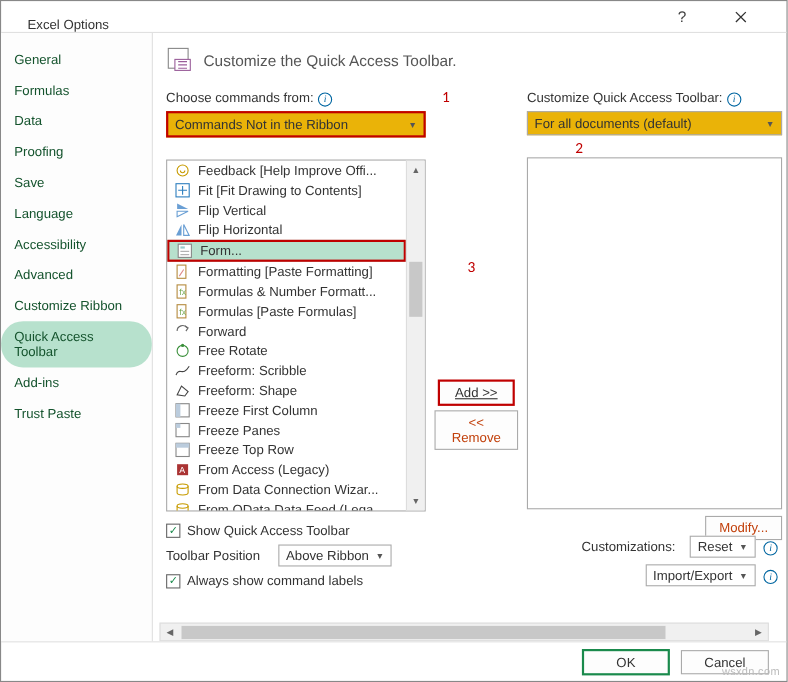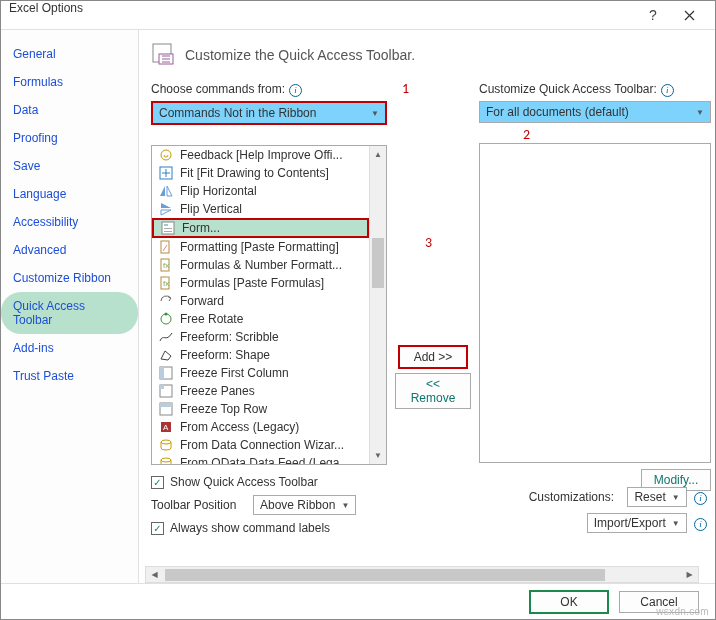--- a/index.html
+++ b/index.html
@@ -1,49 +1,49 @@
 <!DOCTYPE html>
 <html><head>
 <meta charset="utf-8">
 <style>
   * { box-sizing: border-box; font-family: "Segoe UI", Arial, sans-serif; }
   body { margin: 0; background: #fff; font-size: 12px; color: #333; }
   .window { width: 716px; height: 620px; border: 1px solid #888; position: relative; background: #fff; }
-  .titlebar { height: 28px; display: flex; align-items: flex-start; padding: 0 8px; }
+  .titlebar { height: 28px; display: flex; align-items: flex-end; padding: 0 24px; gap: 17px; }
   .titlebar .title { flex: 1; font-size: 12px; }
   .titlebar .tb-btn { width: 36px; height: 28px; display: flex; align-items: center; justify-content: center; font-size: 14px; color: #444; }
   .body { display: flex; height: calc(100% - 28px - 36px); border-top: 1px solid #e0e0e0; }
   .sidebar { width: 138px; border-right: 1px solid #e0e0e0; padding-top: 10px; background: #fdfdfd; }
-  .side-item { padding: 7px 12px; cursor: pointer; color: #1d4ed8; font-size: 12px; }
+  .side-item { padding: 7px 12px; cursor: pointer; color: #14532d; font-size: 12px; }
   .side-item.selected { background: #b7e1cd; border-radius: 20px; }
   .main { flex: 1; padding: 12px 4px 4px 12px; position: relative; overflow: hidden; }
   .section-head { display: flex; align-items: center; gap: 8px; margin-bottom: 14px; }
   .section-head .ico { width: 26px; height: 26px; }
   .section-head .ht { font-size: 14px; color: #555; }
   .row-hdr { font-size: 12px; margin-bottom: 4px; }
   .info-icon { display:inline-block; width:13px; height:13px; border:1px solid #0066a1; color:#0066a1; border-radius:50%; font-size:9px; line-height:11px; text-align:center; margin-left:4px; font-family:Georgia,serif; font-style:italic; }
   .twocol { display: flex; gap: 8px; align-items: flex-start; }
   .leftcol { width: 236px; }
   .rightcol-wrap { flex: 1; display: flex; gap: 8px; }
   .midbtns { width: 76px; display:flex; flex-direction:column; align-items:center; justify-content:center; gap:4px; }
   .rightcol { flex: 1; }
-  .select-like { border: 1px solid #aaa; padding: 3px 6px; background:#7dd3fc; display:flex; align-items:center; justify-content:space-between; font-size:12px; }
+  .select-like { border: 1px solid #aaa; padding: 3px 6px; background:#eab308; display:flex; align-items:center; justify-content:space-between; font-size:12px; }
   .redbox { border: 2px solid #c00000 !important; }
   .annot { position:absolute; color:#c00000; font-size:14px; font-family:Calibri,Arial; }
   .listpanel { border:1px solid #aaa; height:320px; margin-top:4px; display:flex; background:#fff; }
   .listbody { flex:1; overflow:hidden; }
   .list-item { display:flex; align-items:center; gap:6px; padding:1px 4px 1px 6px; white-space:nowrap; overflow:hidden; text-overflow:ellipsis; font-size:12px; height:18px; }
   .list-item.selected { background: #b7e1cd; text-align: right; }
   .li-icon { width:16px; height:16px; flex:0 0 16px; display:flex; align-items:center; justify-content:center; }
   .scrollbar { width:17px; background:#f0f0f0; display:flex; flex-direction:column; border-left:1px solid #ddd; }
   .sb-btn { height:17px; display:flex; align-items:center; justify-content:center; font-size:8px; color:#666; }
   .sb-track { flex:1; position:relative; }
   .sb-thumb { position:absolute; left:2px; right:2px; top:75px; height:50px; background:#c8c8c8; }
   .btn { border:1px solid #aaa; background:#fdfdfd; padding:3px 10px; font-size:12px; min-width:70px; text-align:center; cursor:pointer; }
-  .btn.disabled { color:#0f766e; cursor:default; }
+  .btn.disabled { color:#c2410c; cursor:default; }
   .btn.primary { border:2px solid #1a8a4c; }
   .chk-row { display:flex; align-items:center; gap:6px; margin-top:6px; font-size:12px; }
   .chk { width:13px; height:13px; border:1px solid #666; display:flex; align-items:center; justify-content:center; font-size:10px; color:#1a8a4c; }
   .drop-btn { border:1px solid #aaa; padding:2px 6px; display:inline-flex; align-items:center; gap:6px; background:#fff; font-size:12px; }
   .drop-caret { font-size:8px; color:#555; }
   .bottom-right { position:absolute; right:8px; bottom:50px; text-align:right; font-size:12px; }
   .hscroll { height:17px; background:#f0f0f0; display:flex; align-items:center; border:1px solid #ddd; margin:2px 8px -2px 2px; }
   .hs-btn { width:17px; text-align:center; font-size:8px; color:#666; }
   .hs-thumb { height:12px; background:#c8c8c8; width:440px; margin:0 2px; }
   .footer { position:absolute; bottom:0; left:0; right:0; height:36px; border-top:1px solid #e0e0e0; display:flex; justify-content:flex-end; align-items:center; gap:10px; padding-right:16px; }
@@ -123,34 +123,34 @@
                     <svg viewBox="0 0 16 16">
                       <rect x="2" y="2" width="12" height="12" fill="none" stroke="#2e7fbf"></rect>
                       <path d="M4 8h8M8 4v8" stroke="#2e7fbf"></path>
                     </svg>
                   </span>
                   <span>Fit [Fit Drawing to Contents]</span>
                 </div>
               <div class="list-item">
                   <span class="li-icon">
                     <svg viewBox="0 0 16 16">
+                      <path d="M3 2 L13 7 L3 7 Z" fill="#6a9fd4"></path>
+                      <path d="M3 14 L13 9 L3 9 Z" fill="none" stroke="#6a9fd4"></path>
+                    </svg>
+                  </span>
+                  <span>Flip Vertical</span>
+                </div>
+              <div class="list-item">
+                  <span class="li-icon">
+                    <svg viewBox="0 0 16 16">
                       <path d="M2 13 L7 3 L7 13 Z" fill="#6a9fd4"></path>
                       <path d="M14 13 L9 3 L9 13 Z" fill="none" stroke="#6a9fd4"></path>
                     </svg>
                   </span>
                   <span>Flip Horizontal</span>
-                </div>
-              <div class="list-item">
-                  <span class="li-icon">
-                    <svg viewBox="0 0 16 16">
-                      <path d="M3 2 L13 7 L3 7 Z" fill="#6a9fd4"></path>
-                      <path d="M3 14 L13 9 L3 9 Z" fill="none" stroke="#6a9fd4"></path>
-                    </svg>
-                  </span>
-                  <span>Flip Vertical</span>
                 </div>
               <div class="list-item selected redbox" style="border-width:2px;height:20px">
                   <span class="li-icon">
                     <svg viewBox="0 0 16 16">
                       <rect x="2" y="2" width="12" height="12" fill="#fff" stroke="#888"></rect>
                       <rect x="4" y="4" width="4" height="2" fill="#9cc"></rect>
                       <rect x="4" y="8" width="8" height="1" fill="#aaa"></rect>
                       <rect x="4" y="11" width="8" height="1" fill="#aaa"></rect>
                     </svg>
                   </span>
@@ -296,21 +296,21 @@
           </div>
           <div class="chk-row">
             <div class="chk">✓</div>
             <span>Always show command labels</span>
           </div>
         </div>
 
         <div class="rightcol-wrap">
           <div class="midbtns" style="margin-top:180px; position:relative">
             <span class="annot" style="top:-28px; left:30px;">3</span>
-            <div class="btn redbox" style="text-decoration-color:#333;"><span>Add &gt;&gt;</span></div>
+            <div class="btn redbox" style="text-decoration:underline; text-decoration-color:#333;"><span>Add &gt;&gt;</span></div>
             <div class="btn disabled"><span>&lt;&lt; Remove</span></div>
           </div>
           <div class="rightcol">
             <div class="row-hdr">
               <span>Customize Quick Access Toolbar:</span><span class="info-icon">i</span>
             </div>
             <div class="select-like">
               <span>For all documents (default)</span>
               <span class="drop-caret">▼</span>
             </div>

